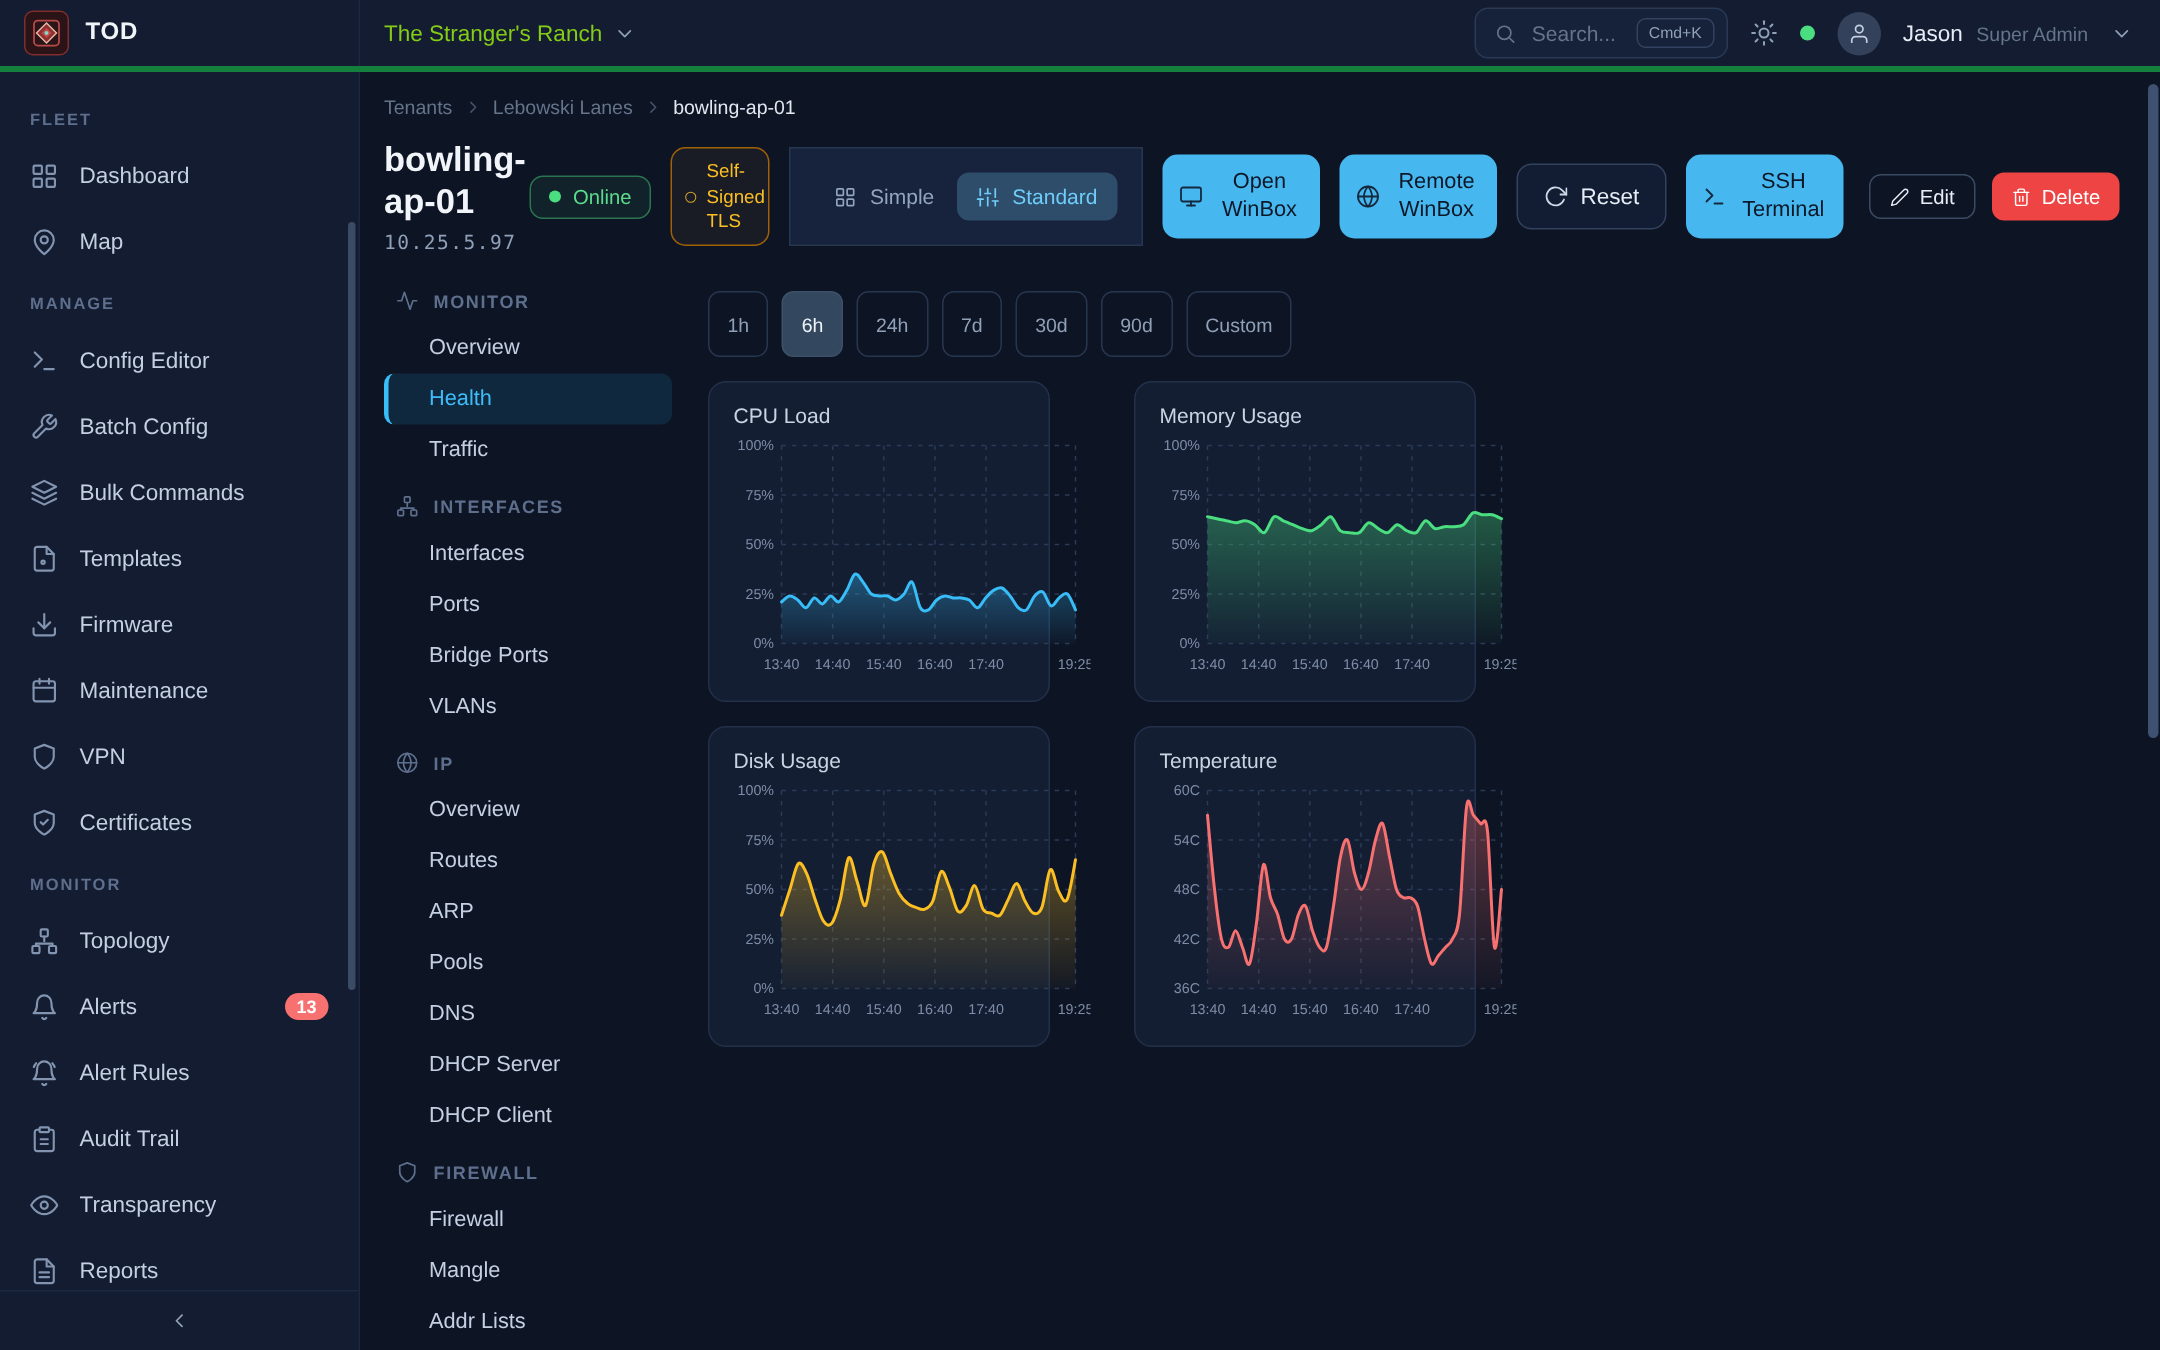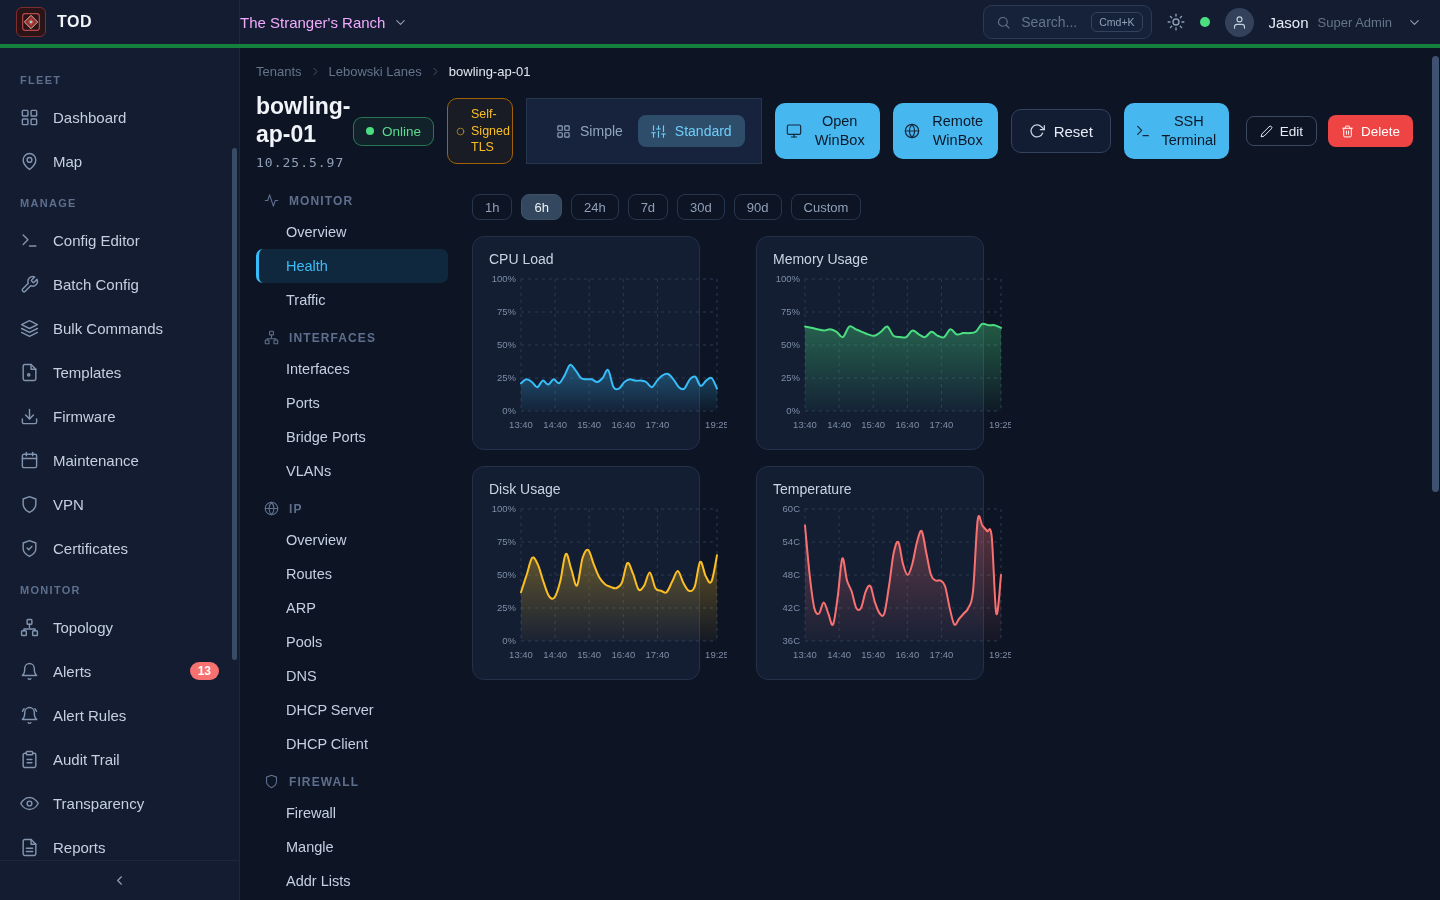--- a/index.html
+++ b/index.html
@@ -7,21 +7,21 @@
     background:#0d1424; color:#e2e8f0;
     font-family:"Liberation Sans","DejaVu Sans",sans-serif; }
   svg { display:block; }
   .ic { width:100%; height:100%; }
 
   
   .topbar { height:48px; display:flex; align-items:center; background:#131c30; border-bottom:4px solid #15803d; }
   .topbar-left { width:240px; height:100%; display:flex; align-items:center; gap:11px; padding:0 16px; border-right:1px solid #1c2742; }
   .logo { width:30px; height:30px; border-radius:6px; background:#2a1417; border:1px solid #7f2d2d; display:flex; align-items:center; justify-content:center; }
   .brand { font-size:16px; font-weight:700; letter-spacing:.5px; color:#f1f5f9; }
-  .tenant { display:flex; align-items:center; gap:8px; font-size:15px; color:#f0abfc; cursor:pointer; }
+  .tenant { margin-left:16px; display:flex; align-items:center; gap:8px; font-size:15px; color:#84cc16; cursor:pointer; }
   .tenant .chev { width:15px; height:15px; color:#8fa0b8; }
   .topbar-right { margin-left:auto; display:flex; align-items:center; gap:15px; padding-right:18px; }
   .search { display:flex; align-items:center; gap:8px; height:34px; padding:0 8px 0 12px; border:1px solid #2a3a55; border-radius:9px; background:#16213a; }
   .search .sic { width:15px; height:15px; color:#64748b; }
   .search input { background:transparent; border:none; outline:none; width:64px; font-size:14px; color:#cbd5e1; font-family:inherit; }
   .search input::placeholder { color:#64748b; }
   .kbd { font-size:10.5px; color:#8fa0b8; border:1px solid #33435f; border-radius:6px; padding:3px 7px; }
   .sun { width:18px; height:18px; color:#8fa0b8; }
   .conn-dot { width:10px; height:10px; border-radius:50%; background:#4ade80; }
   .avatar { width:29px; height:29px; border-radius:50%; background:#33415a; display:flex; align-items:center; justify-content:center; color:#c4d0e2; }
@@ -77,21 +77,21 @@
   
   .content-row { display:flex; gap:24px; margin-top:10px; }
   .subnav { width:192px; flex:none; }
   .subnav-group-label { display:flex; align-items:center; gap:10px; padding:13px 0 7px 8px; font-size:12px; font-weight:700; letter-spacing:1.1px; color:#5e6f8d; }
   .subnav-group-label .gic { width:15px; height:15px; }
   .subnav-item { height:34px; display:flex; align-items:center; padding-left:30px; font-size:14.5px; color:#c4d0e2; border-radius:7px; cursor:pointer; }
   .subnav-item.active { background:#10283d; color:#3fbcf8; border-left:3px solid #38bdf8; padding-left:27px; }
 
   .charts-col { flex:none; }
   .time-pills { display:flex; gap:9px; margin-top:14px; }
-  .pill { height:26px; padding:4px 12px; display:flex; align-items:center; border:1px solid #27364f; border-radius:8px; background:transparent; color:#8fa0b8; font-size:13px; cursor:pointer; }
+  .pill { height:44px; padding:4px 12px; display:flex; align-items:center; border:1px solid #27364f; border-radius:8px; background:transparent; color:#8fa0b8; font-size:13px; cursor:pointer; }
   .pill.active { background:#33475f; border-color:#3d5169; color:#eef2f7; }
   .charts-grid { display:grid; grid-template-columns:268px 268px; gap:16px; margin-top:16px; }
   .chart-card { width:228px; height:214px; background:#131e33; border:1px solid #22304a; border-radius:12px; padding:14px 14px 6px; }
   .chart-title { font-size:14px; color:#c9d4e3; margin:0 0 4px 2px; }
   .grid-line { stroke:#2b3a55; stroke-dasharray:3 4; stroke-width:1; }
   .tick { fill:#7e8da6; font-size:9.5px; font-family:"Liberation Sans","DejaVu Sans",sans-serif; }
 
   .page-scroll { position:fixed; top:56px; right:1px; width:7px; height:436px; border-radius:4px; background:#3f5170; }
 </style>
 </head>

